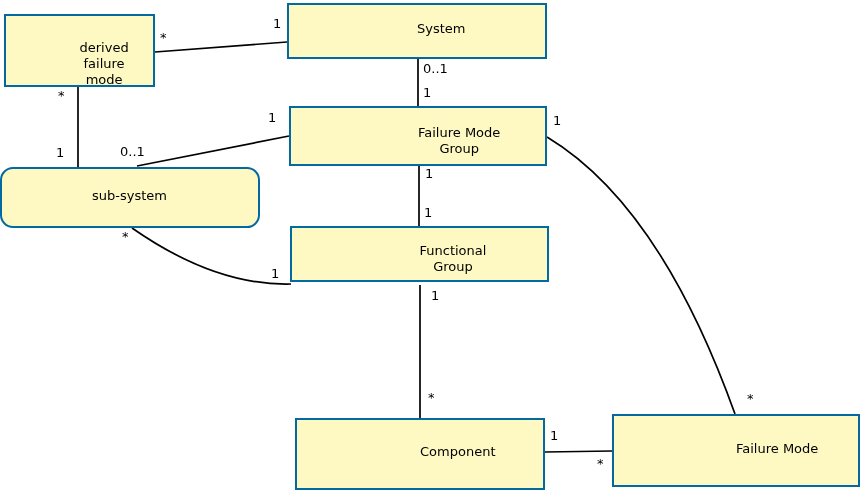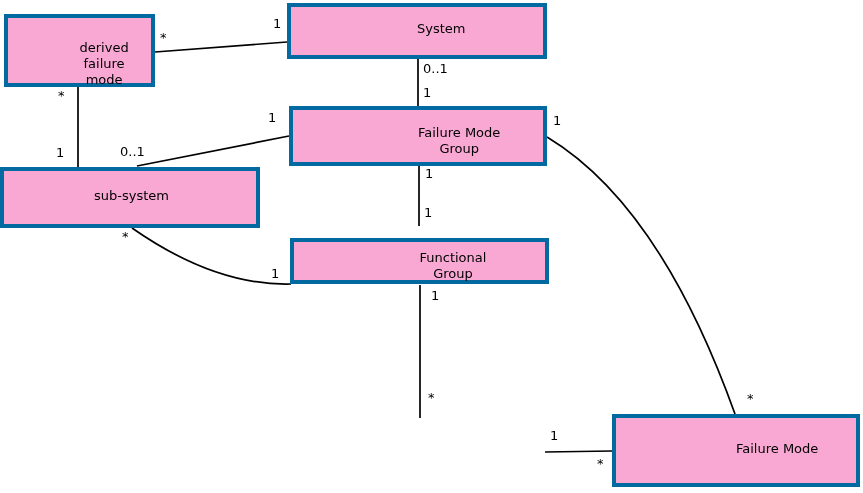--- a/index.html
+++ b/index.html
@@ -24,38 +24,38 @@
     height: 493px;
   }
   #edges path {
     stroke: #000000;
     stroke-width: 1.7;
     fill: none;
   }
   .node {
     position: absolute;
     box-sizing: border-box;
-    border: 4px solid #0369a1;
-    background: #f9a8d4;
+    border: 2px solid #0369a1;
+    background: #fef9c3;
   }
   .lbl {
     position: absolute;
     left: 50%;
     white-space: pre-line;
     line-height: 16px;
   }
   .single { top: calc(50% - 10px); }
   .multi  { top: calc(50% - 11px); text-align: center; }
   .lbl-subsystem { left: 90px; }
 
   .n-dfm       { left: 4px;   top: 14px;  width: 151px; height: 73px; }
   .n-system    { left: 287px; top: 3px;   width: 260px; height: 56px; }
   .n-fmg       { left: 289px; top: 106px; width: 258px; height: 60px; }
-  .n-subsystem { left: 0px;   top: 167px; width: 260px; height: 61px; }
-  .n-fg        { left: 290px; top: 238px; width: 259px; height: 46px; }
+  .n-subsystem { left: 0px;   top: 167px; width: 260px; height: 61px; border-radius: 13px; }
+  .n-fg        { left: 290px; top: 226px; width: 259px; height: 56px; }
   .n-component { left: 295px; top: 418px; width: 250px; height: 72px; }
   .n-fm        { left: 612px; top: 414px; width: 248px; height: 73px; }
 
   .mult {
     position: absolute;
     line-height: 14px;
     color: #000000;
   }
   .m1  { left: 160px; top: 31px;  }
   .m2  { left: 273px; top: 17px;  }
@@ -110,20 +110,23 @@
 
   <div class="node n-subsystem">
     <span class="lbl single lbl-subsystem">sub-system</span>
   </div>
 
   <div class="node n-fg">
     <span class="lbl multi">Functional
 Group</span>
   </div>
 
+  <div class="node n-component">
+    <span class="lbl single">Component</span>
+  </div>
 
   <div class="node n-fm">
     <span class="lbl single">Failure Mode</span>
   </div>
 
   <span class="mult m1">*</span>
   <span class="mult m2">1</span>
   <span class="mult m3">0..1</span>
   <span class="mult m4">1</span>
   <span class="mult m5">*</span>

